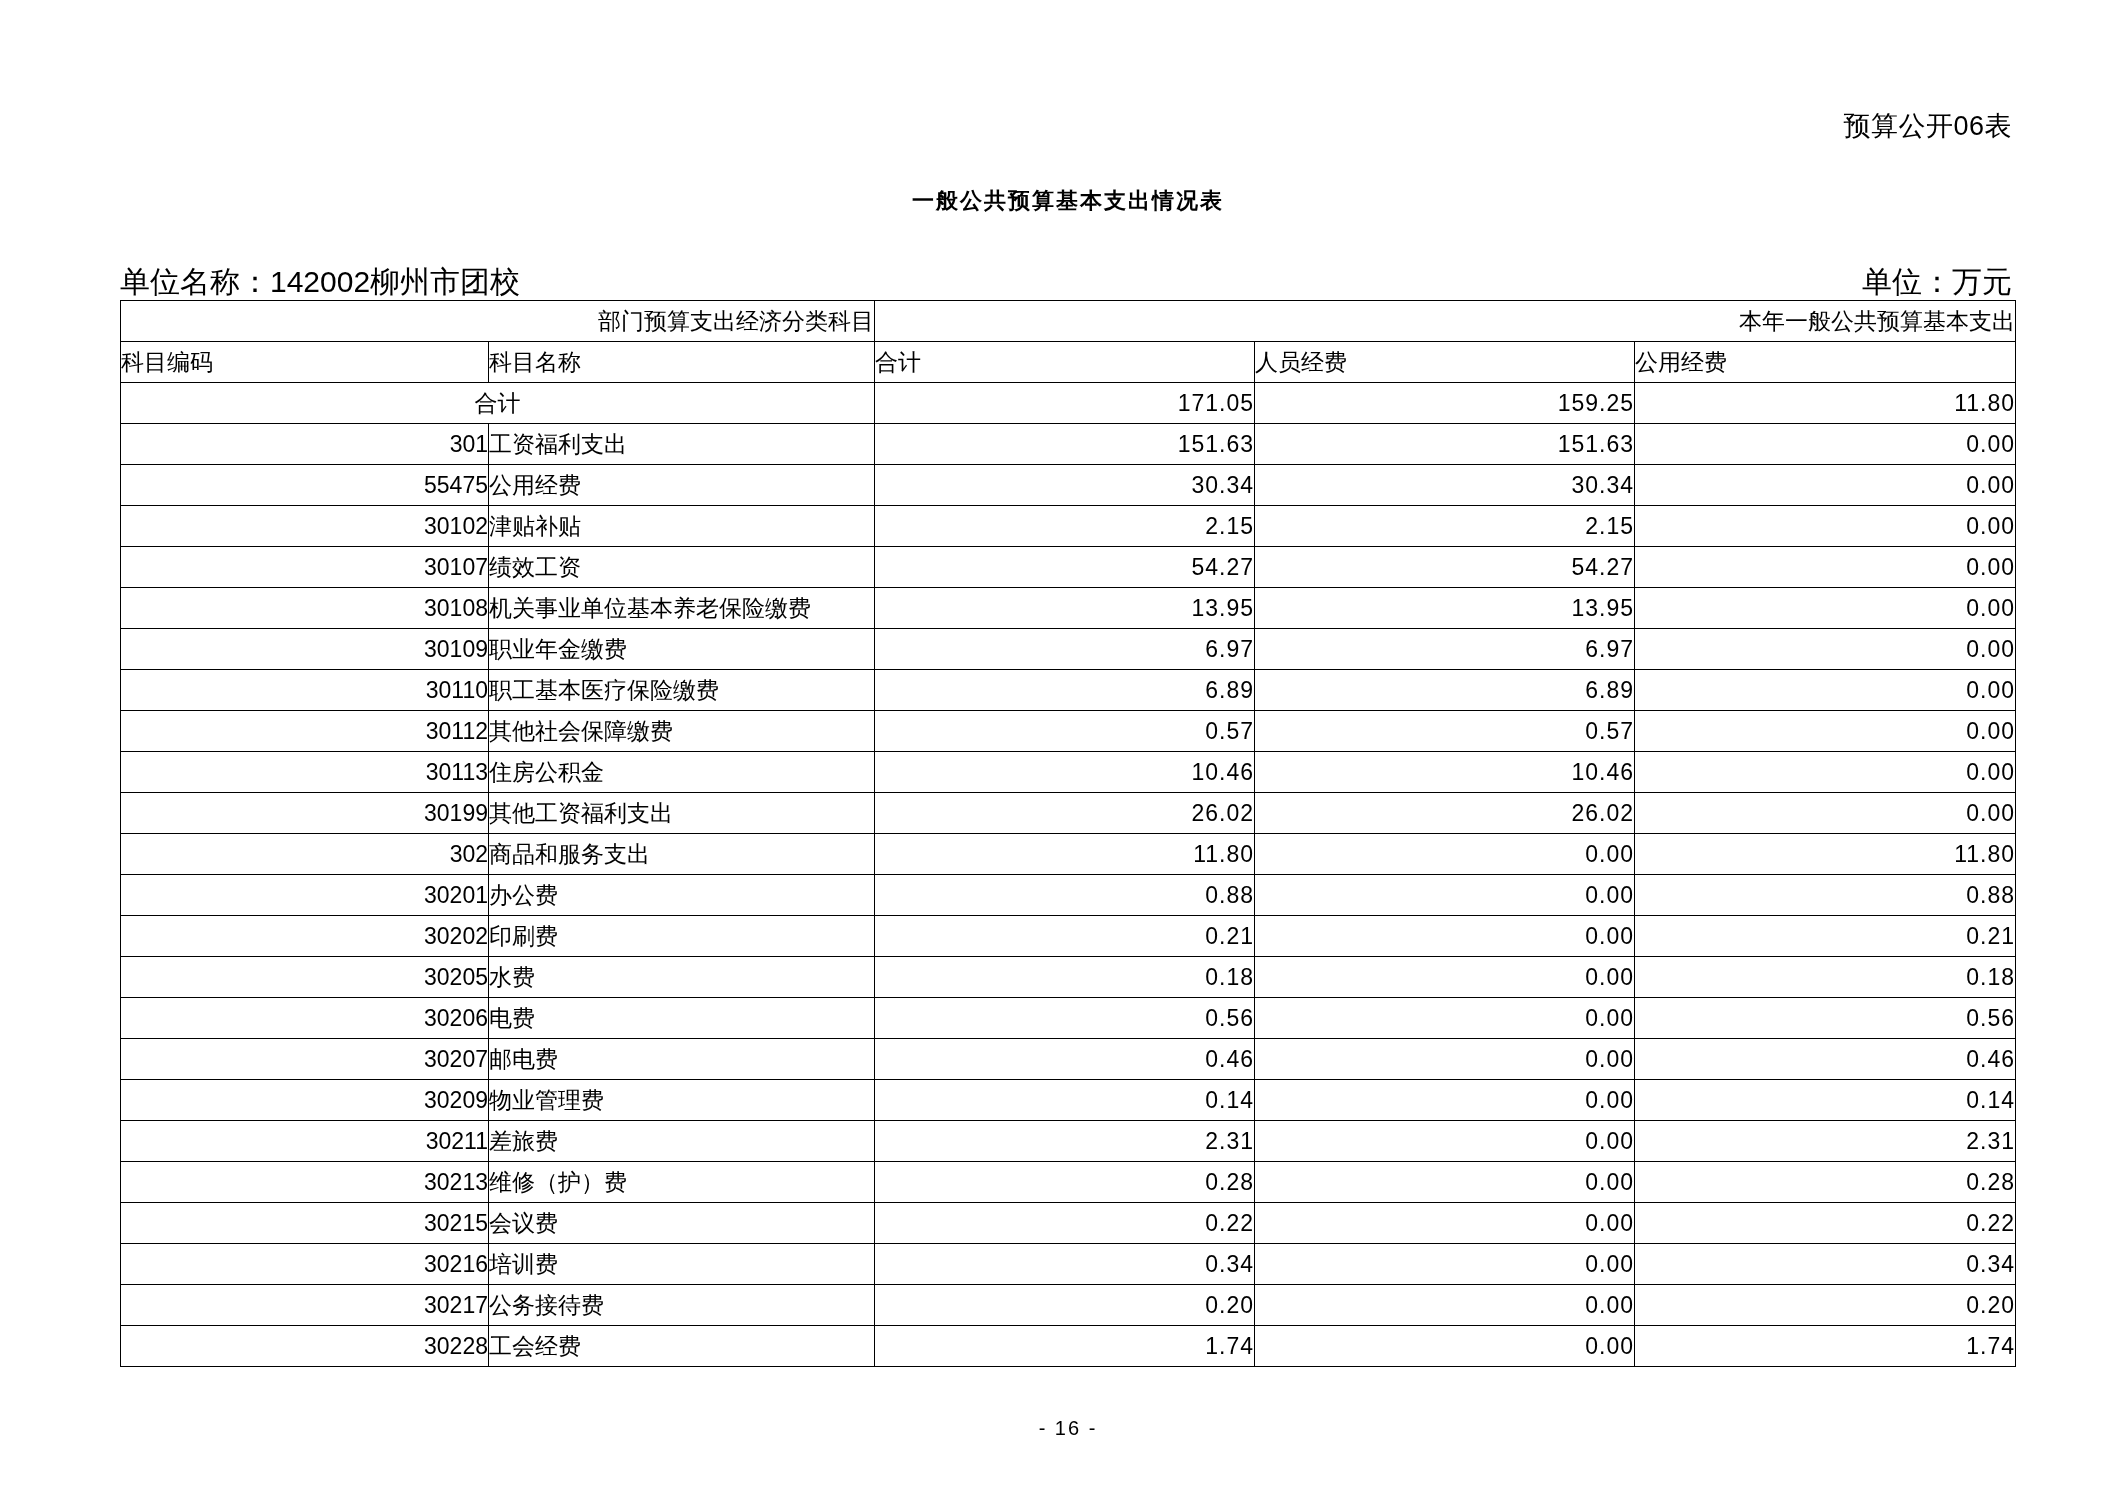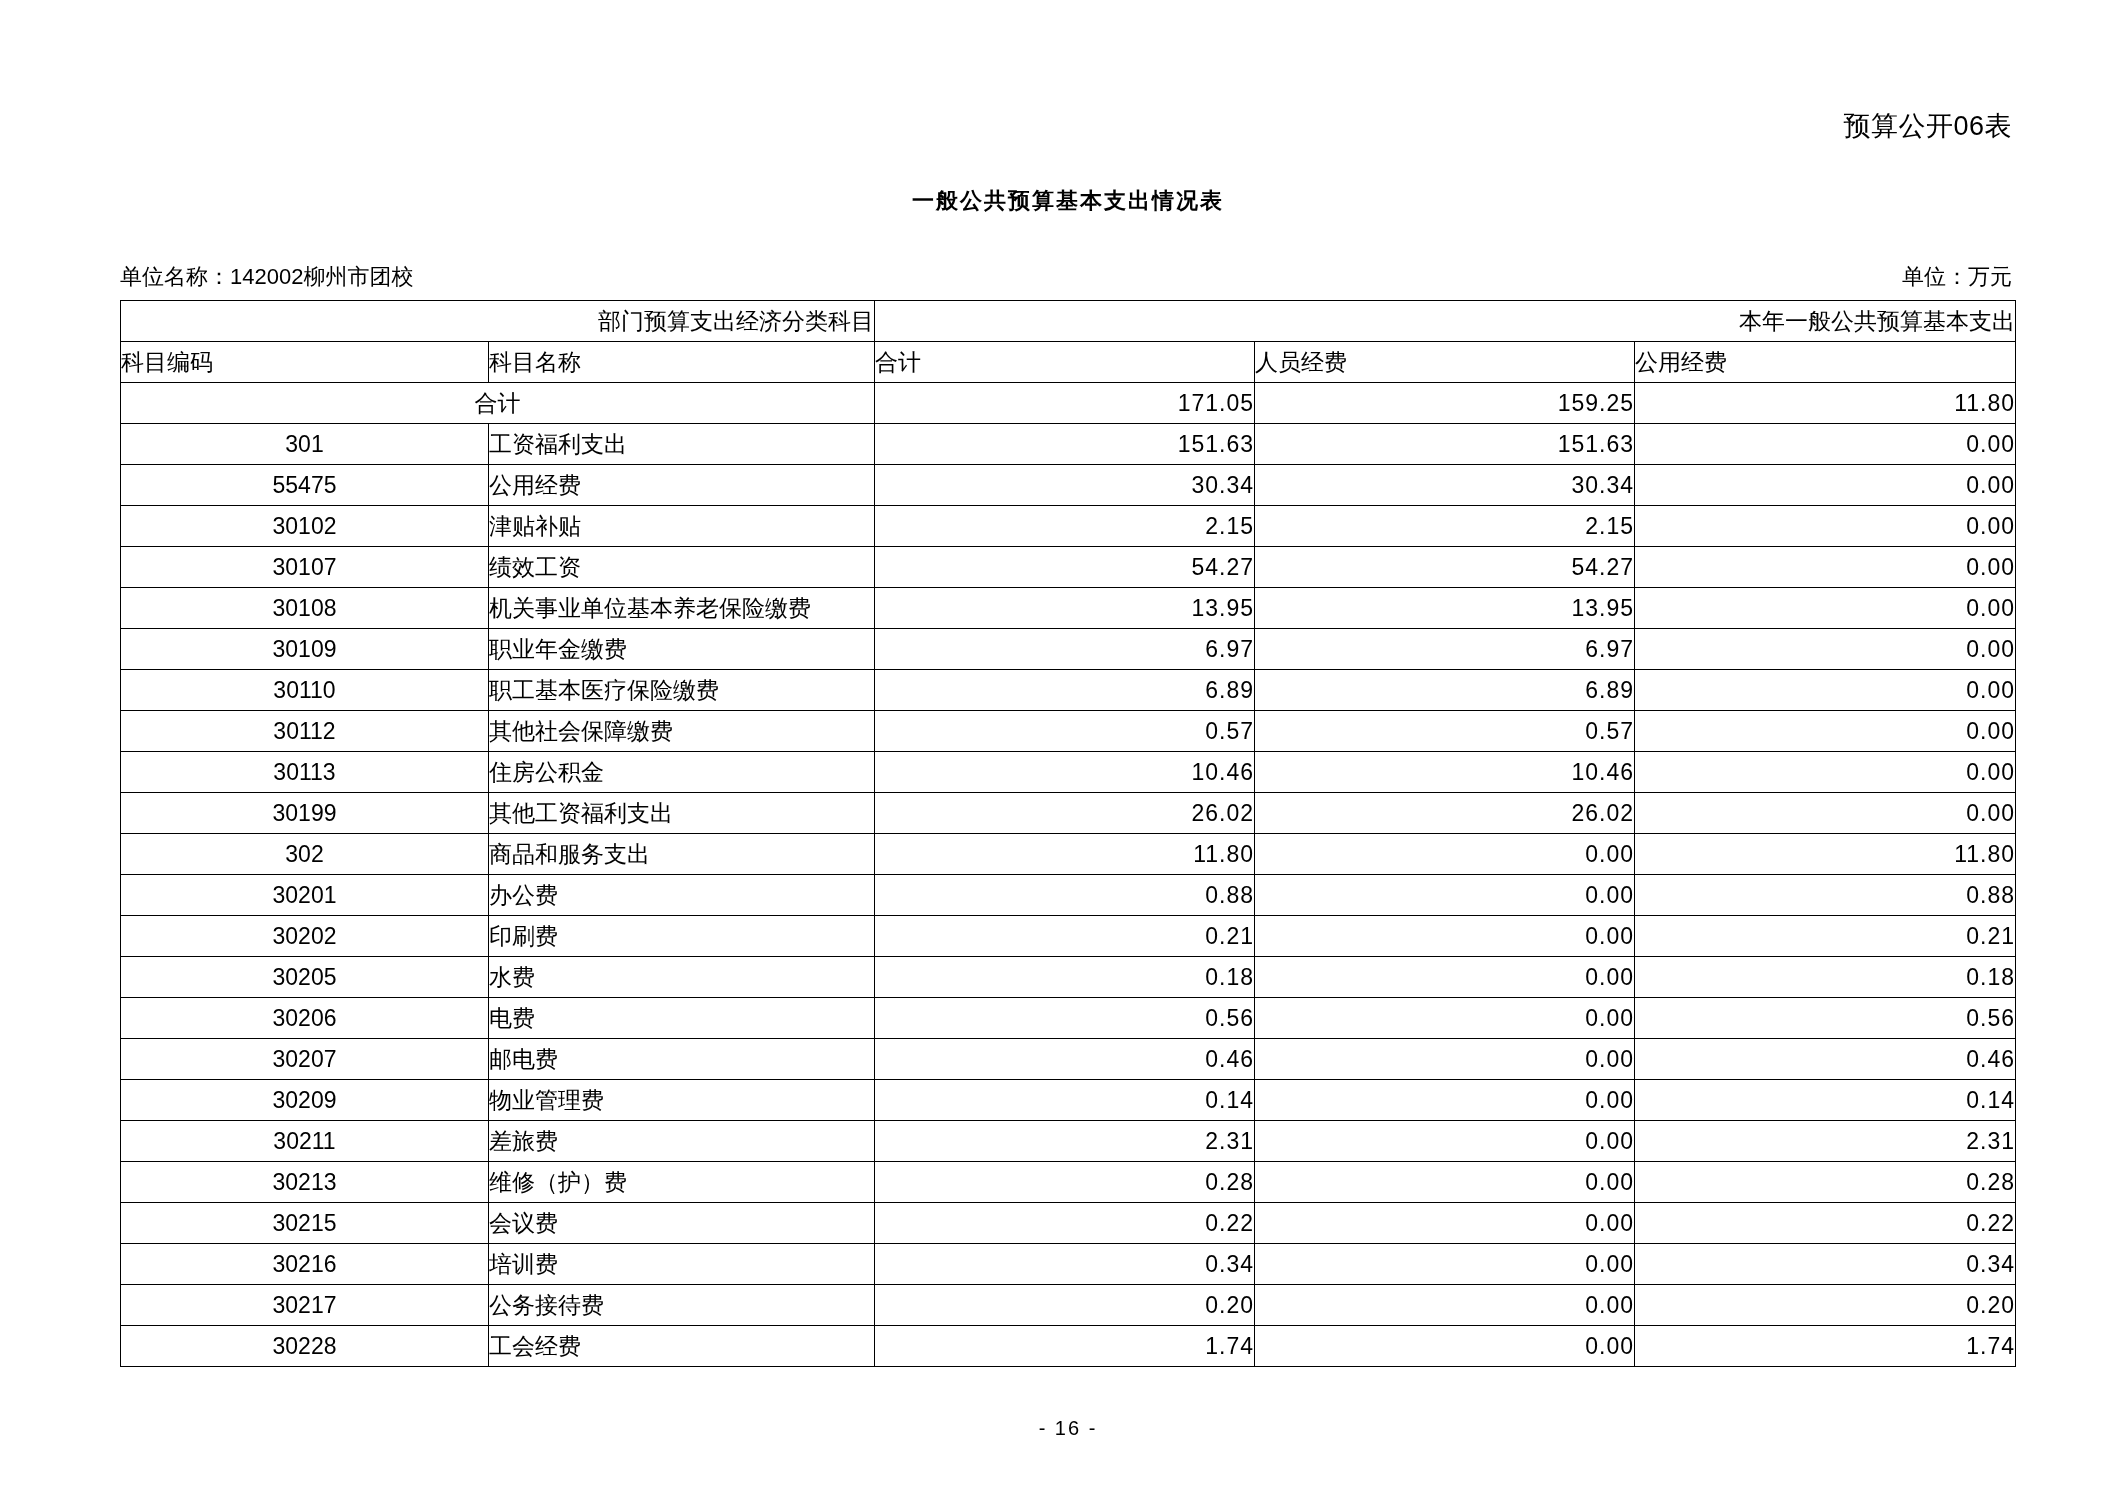--- a/index.html
+++ b/index.html
@@ -40,21 +40,21 @@
     font-size: 22px;
     font-weight: bold;
     letter-spacing: 2px;
   }
   .meta-row {
     position: absolute;
     left: 104px;
     right: 108px;
     top: 262px;
     height: 34px;
-    font-size: 22px;
+    font-size: 30px;
   }
   .meta-left {
     position: absolute;
     left: 0;
     top: 0;
     white-space: nowrap;
   }
   .meta-right {
     position: absolute;
     right: 0;
@@ -90,21 +90,21 @@
     height: 44px;
     font-family: Liberation Mono, monospace;
   }
   .hdr2 {
     text-align: left;
     font-weight: bold;
     font-size: 25px;
     height: 44px;
   }
   .cell-code {
-    text-align: center;
+    text-align: right;
     padding-left: 14px;
     margin-top: 48px;
   }
   .cell-name {
     text-align: left;
     padding-left: 82px;
   }
   .cell-num {
     text-align: right;
     padding-right: 18px;

